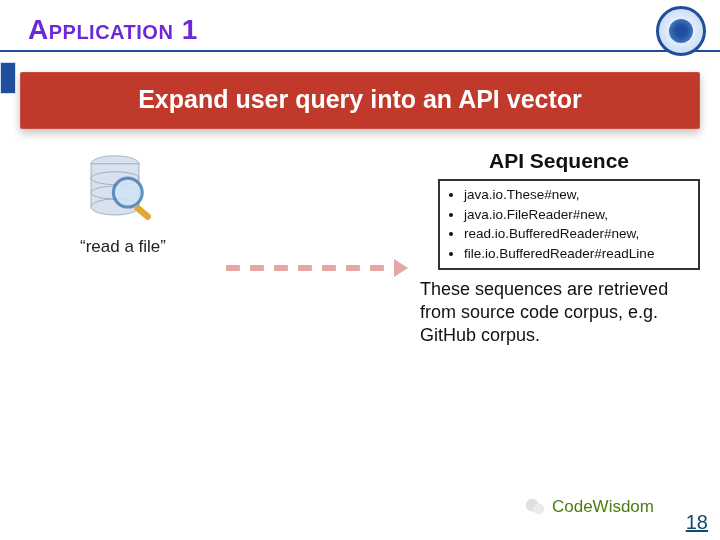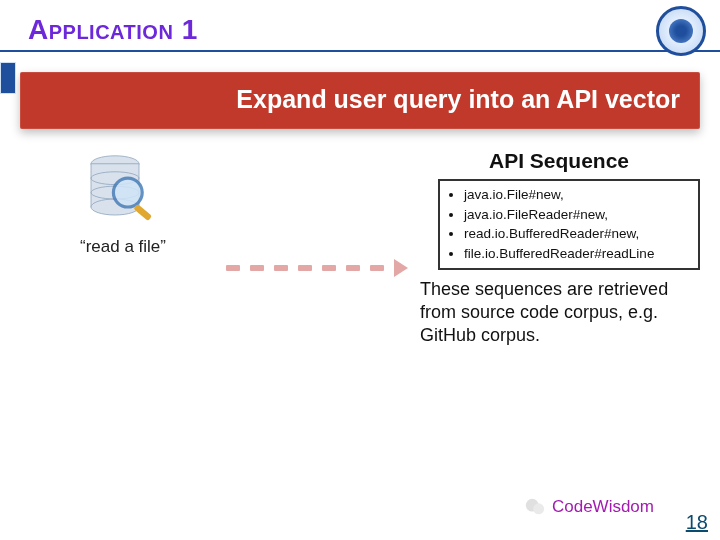--- a/index.html
+++ b/index.html
@@ -60,21 +60,21 @@
     content: "";
     width: 24px;
     height: 24px;
     border-radius: 50%;
     background: radial-gradient(circle at center, #1f4e9c 30%, #5a8ed6 100%);
   }
   .banner {
     margin: 22px 20px 16px 20px;
     background: #c0392b;
     color: #fff;
-    text-align: right;
+    text-align: center;
     padding: 12px 20px 14px 20px;
     font-size: 25px;
     font-weight: 700;
     line-height: 1.25;
     box-shadow: 0 4px 10px rgba(0,0,0,0.25), inset 0 0 0 1px rgba(255,255,255,0.1);
     border-radius: 2px;
   }
   .content {
     display: flex;
     padding: 4px 18px 0 28px;
@@ -153,21 +153,21 @@
     margin-top: 8px;
     line-height: 1.3;
     padding-left: 4px;
     padding-right: 10px;
   }
   .watermark {
     position: absolute;
     bottom: 22px;
     right: 66px;
     font-size: 17px;
-    color: #a21caf;
+    color: #4d7c0f;
     display: flex;
     align-items: center;
     gap: 6px;
     text-shadow: 0 1px 0 #fff;
     font-family: Arial, sans-serif;
   }
   .watermark svg { opacity: 0.6; }
   .pagenum {
     position: absolute;
     bottom: 6px;
@@ -219,21 +219,21 @@
         <span class="dash"></span>
       <span class="dash"></span>
         <span class="head"></span>
     </div>
   </div>
 
   <div class="col-right">
     <div class="section-label">API Sequence</div>
     <div class="api-box">
       <ul>
-        <li>java.io.File#new,</li>
+        <li>java.io.These#new,</li>
         <li>java.io.FileReader#new,</li>
         <li>read.io.BufferedReader#new,</li>
         <li>file.io.BufferedReader#readLine</li>
       </ul>
     </div>
     <div class="explain">These sequences are retrieved from source code corpus, e.g. GitHub corpus.</div>
   </div>
 </div>
 
 <div class="watermark">

